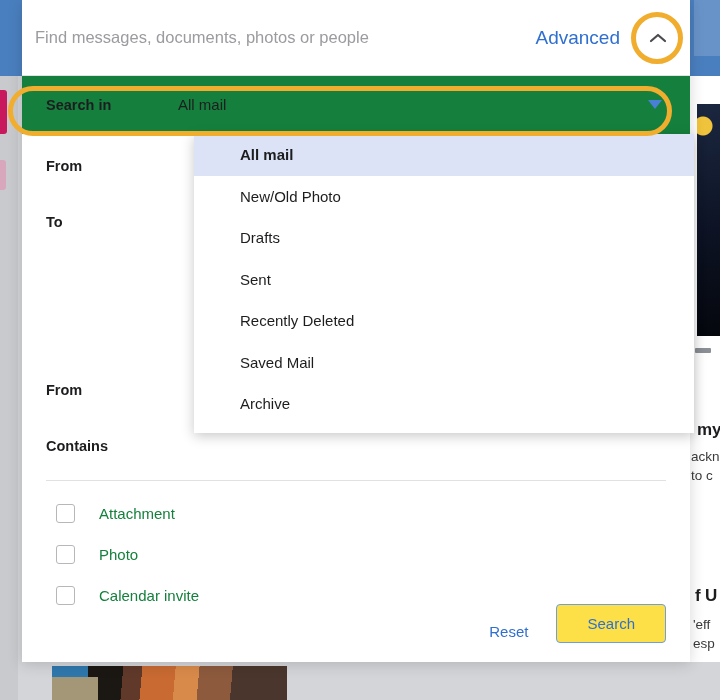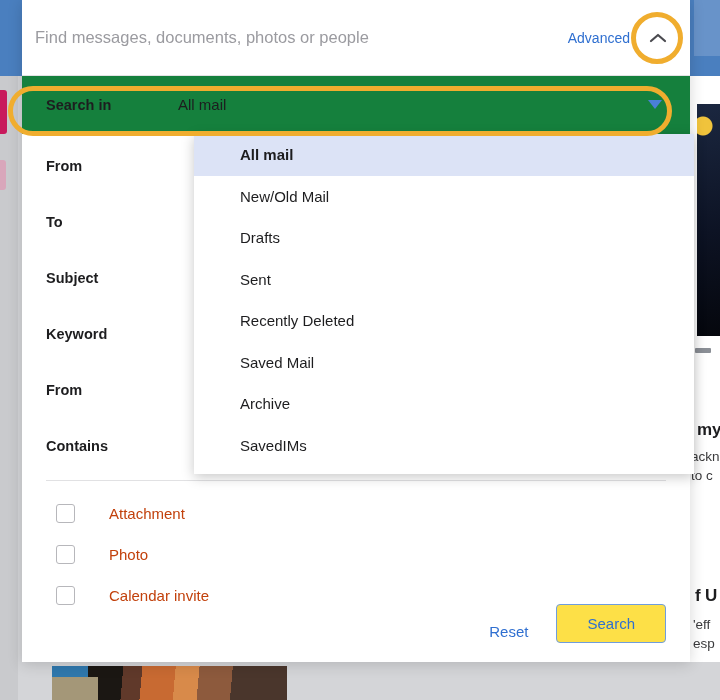--- a/index.html
+++ b/index.html
@@ -174,24 +174,24 @@
     outline: none;
     font-family: "Liberation Sans", sans-serif;
     font-size: 16.5px;
     color: #1d1d1f;
     background: transparent;
     padding: 0;
   }
   .search-input::placeholder { color: #9b9ba0; }
 
   .advanced-link {
-    font-size: 14px;
+    font-size: 19px;
     color: #2f6fd0;
     white-space: nowrap;
-    margin-right: 10px;
+    margin-right: 20px;
     cursor: pointer;
   }
   .chevron-btn {
     width: 36px; height: 36px;
     margin-right: 14px;
     display: flex; align-items: center; justify-content: center;
     cursor: pointer;
     flex: 0 0 auto;
   }
   .chevron-btn svg { display: block; }
@@ -293,23 +293,23 @@
     cursor: pointer;
   }
   .checkbox {
     width: 17px; height: 17px;
     border: 1.4px solid #b7b7bb;
     border-radius: 3px;
     background: #fff;
     flex: 0 0 auto;
   }
   .check-label {
-    margin-left: 34px;
+    margin-left: 24px;
     font-size: 15px;
-    color: #c2410c;
+    color: #15803d;
   }
 
   
   .actions {
     position: absolute;
     right: 24px;
     bottom: 14px;
     display: flex;
     align-items: center;
     gap: 18px;
@@ -413,25 +413,23 @@
   <div class="fields">
     <div class="field-row">
       <span class="field-label">From</span>
       <div class="field-underline"></div>
     </div>
     <div class="field-row">
       <span class="field-label">To</span>
       <div class="field-underline"></div>
     </div>
     <div class="field-row">
-      <span class="field-label">Subject</span>
-      <div class="field-underline"></div>
-    </div>
-    <div class="field-row">
-      <span class="field-label">Keyword</span>
+      <div class="field-underline"></div>
+    </div>
+    <div class="field-row">
       <div class="field-underline"></div>
     </div>
     <div class="field-row">
       <span class="field-label">From</span>
       <div class="field-underline"></div>
     </div>
     <div class="field-row">
       <span class="field-label">Contains</span>
       <div class="field-underline"></div>
     </div>
@@ -454,25 +452,24 @@
     </div>
   </div>
 
   <div class="actions">
     <button class="reset-btn">Reset</button>
     <button class="search-btn">Search</button>
   </div>
 
   <div class="dropdown">
     <div class="dd-item selected">All mail</div>
-    <div class="dd-item">New/Old Mail</div>
+    <div class="dd-item">New/Old Photo</div>
     <div class="dd-item">Drafts</div>
     <div class="dd-item">Sent</div>
     <div class="dd-item">Recently Deleted</div>
     <div class="dd-item">Saved Mail</div>
     <div class="dd-item">Archive</div>
-    <div class="dd-item">SavedIMs</div>
   </div>
 
 </div>
 
 <div class="ring-chevron"></div>
 <div class="ring-searchin"></div>
 
 </body></html>

